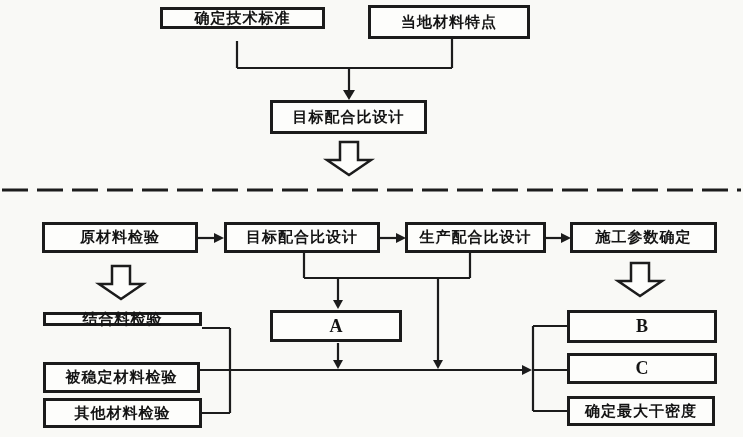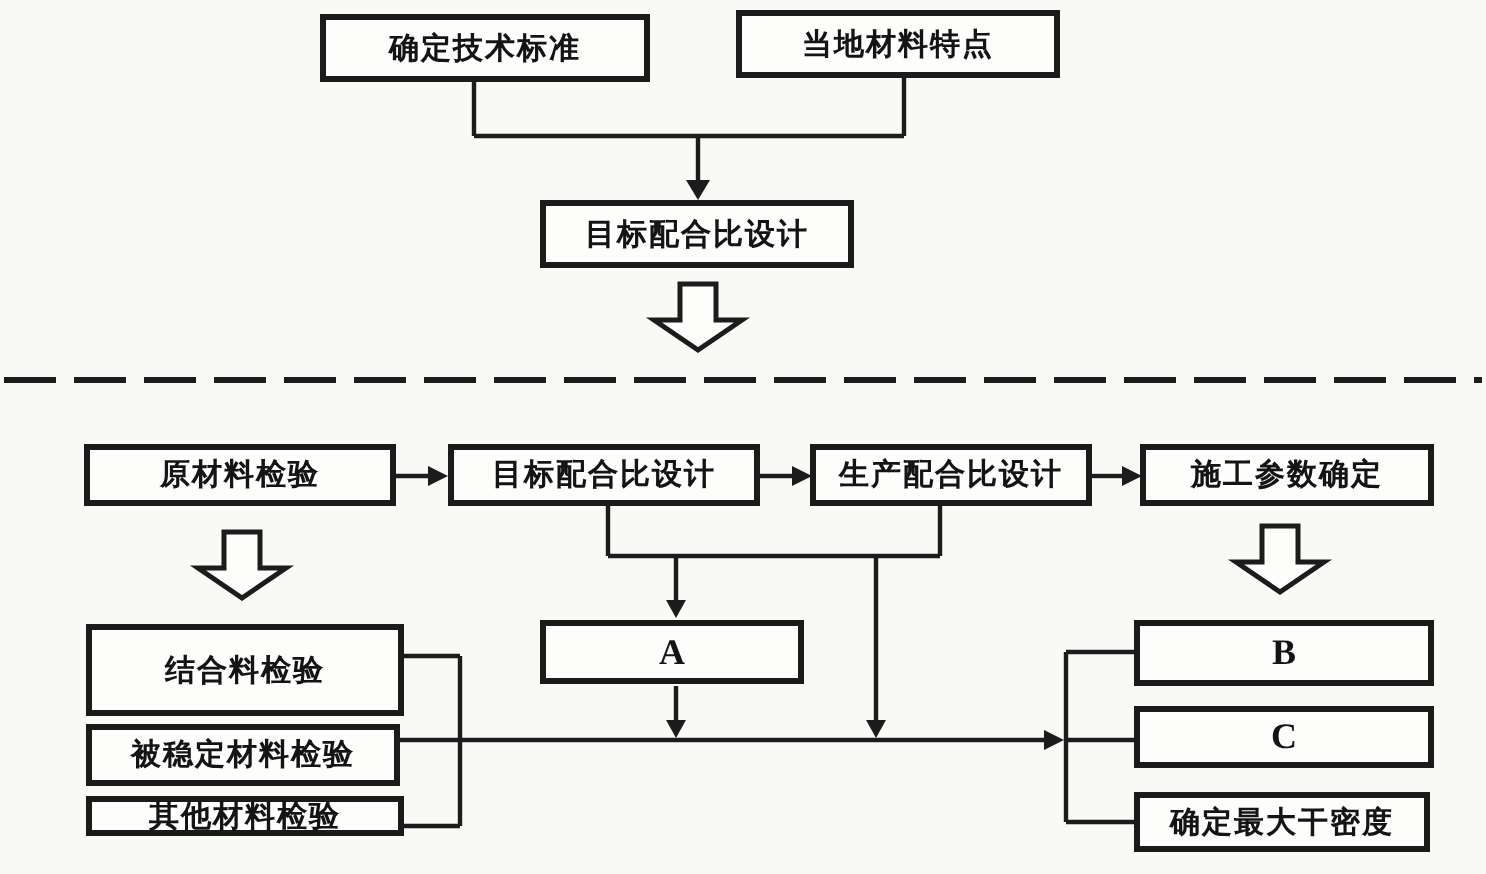--- a/index.html
+++ b/index.html
@@ -23,30 +23,30 @@
     background:var(--box-fill,#fdfdfb);
     display:flex;align-items:center;justify-content:center;
     font-size:15px;font-weight:700;letter-spacing:1px;color:var(--text,#141414);
     white-space:nowrap;
   }
   .node.letter{
     font-family:"Liberation Serif","DejaVu Serif",serif;
     font-size:18px;letter-spacing:0;
   }
   
-  .t1{left:160px;top:7px;width:165px;height:34px;}
+  .t1{left:160px;top:7px;width:165px;height:22px;}
   .t2{left:368px;top:5px;width:162px;height:34px;}
   .t3{left:270px;top:100px;width:157px;height:34px;}
   .b1{left:42px;top:222px;width:156px;height:31px;font-family:Liberation Mono, monospace;}
   .b2{left:224px;top:222px;width:156px;height:31px;}
   .b3{left:405px;top:222px;width:141px;height:31px;}
   .b4{left:570px;top:222px;width:147px;height:31px;}
-  .l1{left:43px;top:312px;width:159px;height:46px;}
+  .l1{left:43px;top:312px;width:159px;height:14px;}
   .l2{left:43px;top:362px;width:157px;height:31px;}
-  .l3{left:43px;top:398px;width:159px;height:20px;}
+  .l3{left:43px;top:398px;width:159px;height:30px;}
   .a1{left:270px;top:310px;width:132px;height:32px;}
   .r1{left:567px;top:310px;width:150px;height:33px;}
   .r2{left:567px;top:353px;width:150px;height:31px;}
   .r3{left:567px;top:396px;width:148px;height:30px;}
 </style>
 </head>
 <body>
 
 <div class="stage">
 

